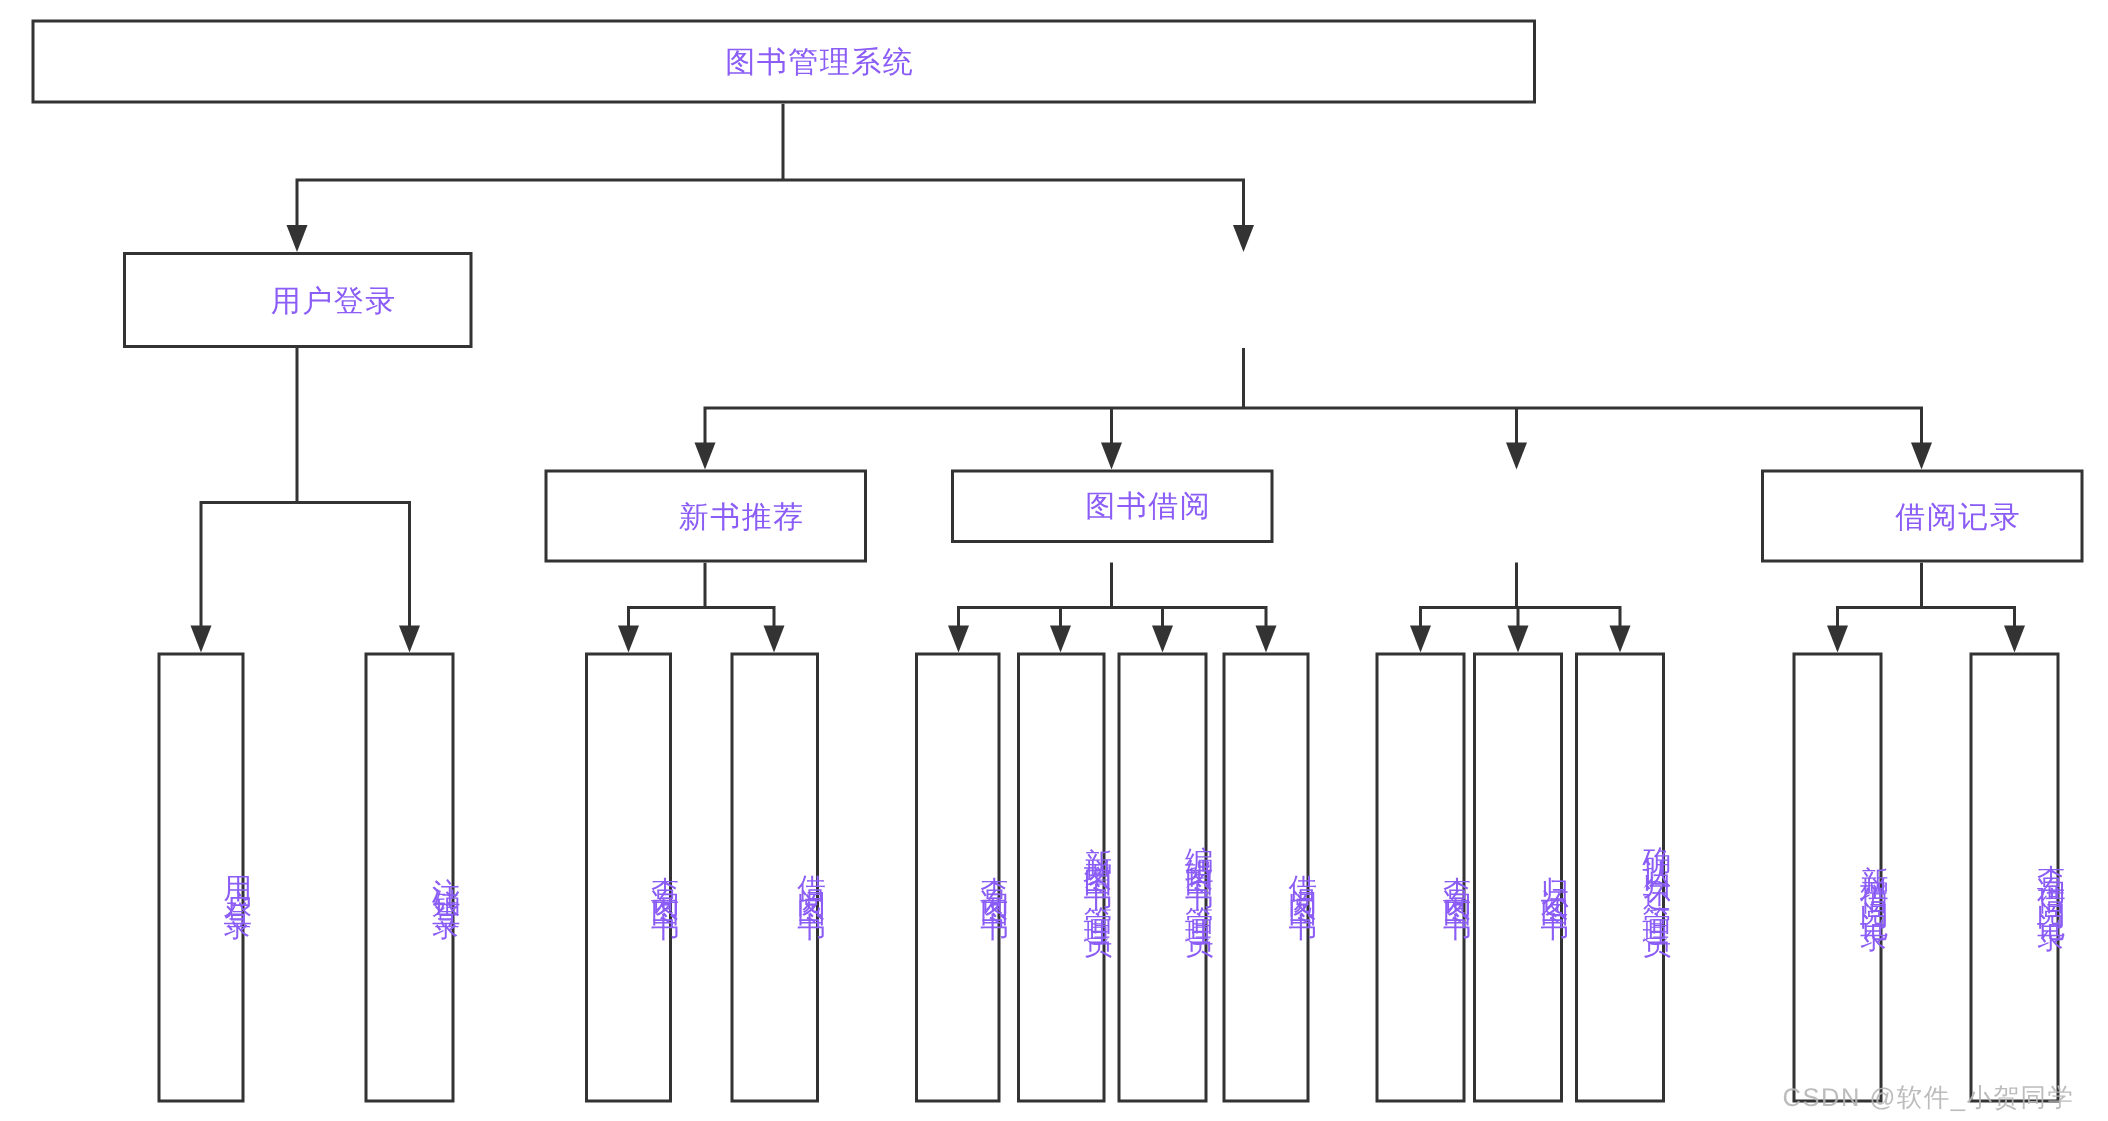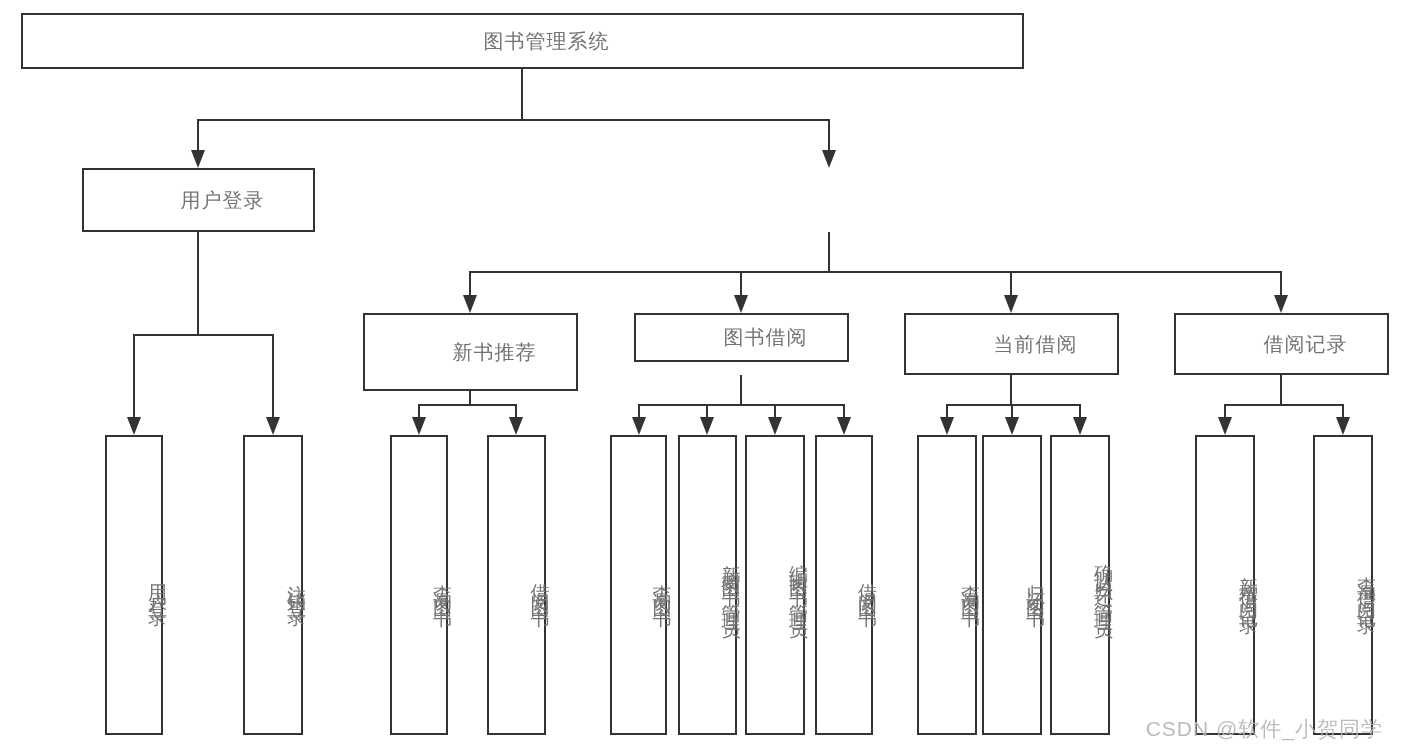--- a/index.html
+++ b/index.html
@@ -11,41 +11,41 @@
     overflow:hidden;
   }
   .edges{position:absolute;left:0;top:0;}
   .ln{stroke:#333333;stroke-width:2;fill:none;}
   .ar{fill:#333333;stroke:none;}
   .node{
     position:absolute;
     box-sizing:border-box;
     border:2.5px solid #333333;
     background:#ffffff;
-    color:#737373;
+    color:#8b5cf6;
     display:flex;
     align-items:center;
     justify-content:center;
     text-align:center;
     padding-left:48px;
   }
   .node.h{font-size:20px;letter-spacing:1px;}
   .node.v{font-size:19px;}
   .node.v .lbl{
     writing-mode:vertical-rl;
     text-orientation:mixed;
     letter-spacing:8px;
     line-height:1;
     white-space:nowrap;
   }
   .watermark{
     position:absolute;
     right:22px;
     bottom:4px;
-    font-size:21px;
+    font-size:17px;
     color:#b5b5b5;
     opacity:.9;
     letter-spacing:1px;
     z-index:5;
     pointer-events:none;
   }
 </style>
 </head>
 <body>
 
@@ -102,28 +102,25 @@
   </svg>
 
   <div class="node h" style="left:21px;top:13px;width:1003px;height:56px">
     <span class="lbl">图书管理系统</span>
   </div>
 
   <div class="node h" style="left:82px;top:168px;width:233px;height:64px">
     <span class="lbl">用户登录</span>
   </div>
 
-  <div class="node h" style="left:363px;top:313px;width:215px;height:78px">
+  <div class="node h" style="left:363px;top:313px;width:215px;height:62px">
     <span class="lbl">新书推荐</span>
   </div>
   <div class="node h" style="left:634px;top:313px;width:215px;height:49px">
     <span class="lbl">图书借阅</span>
-  </div>
-  <div class="node h" style="left:904px;top:313px;width:215px;height:62px">
-    <span class="lbl">当前借阅</span>
   </div>
   <div class="node h" style="left:1174px;top:313px;width:215px;height:62px">
     <span class="lbl">借阅记录</span>
   </div>
 
   <div class="node v" style="left:105px;top:435px;width:58px;height:300px">
     <span class="lbl">用户登录</span>
   </div>
   <div class="node v" style="left:243px;top:435px;width:60px;height:300px">
     <span class="lbl">注销登录</span>

